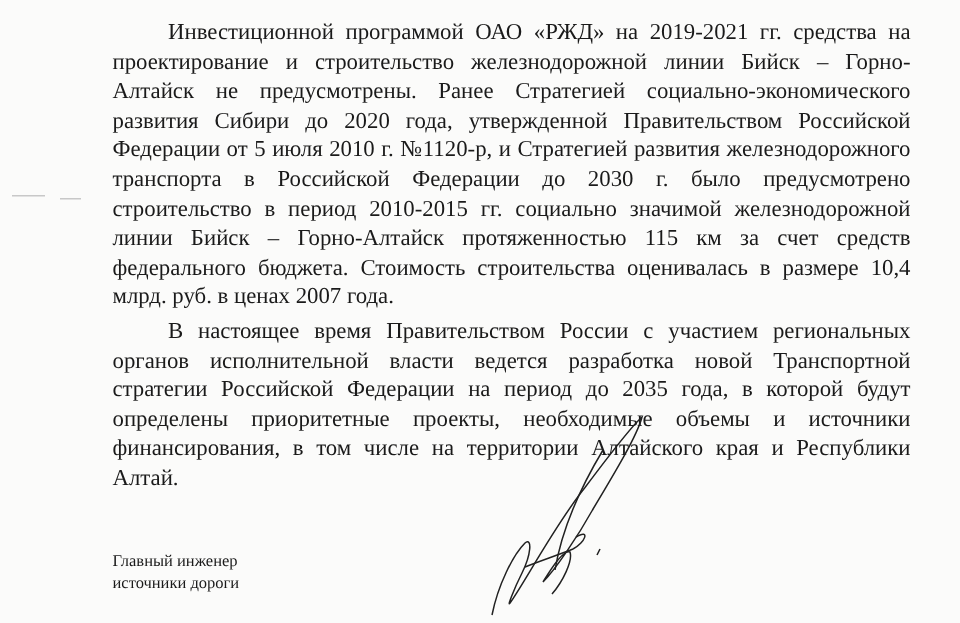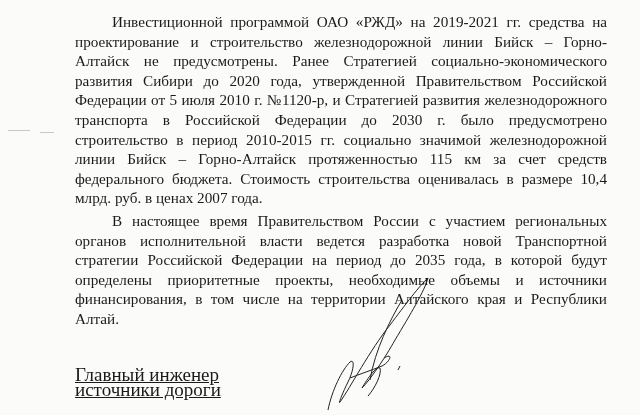--- a/index.html
+++ b/index.html
@@ -12,21 +12,21 @@
   }
   .page { position: absolute; left: 0; top: 0; width: 640px; height: 415px; }
   .body-text {
     position: absolute; left: 75px; top: 12px; width: 532px;
     font-size: 15.2px; line-height: 19.6px;
   }
   .para { margin: 0; text-align: justify; text-indent: 37px; }
   .para + .para { margin-top: 3px; }
   .sig-left {
     position: absolute; left: 75px; top: 367px;
-    font-size: 19px; line-height: 15px; text-decoration: underline;
+    font-size: 11px; line-height: 15px;
   }
   .sig-right {
     position: absolute; left: 507px; top: 376px;
     font-size: 14.5px; line-height: 15px;
   }
   .signature { position: absolute; left: 320px; top: 270px; width: 130px; height: 145px; }
   .speck { position: absolute; background: #c8c8c8; }
 </style>
 </head>
 <body>

